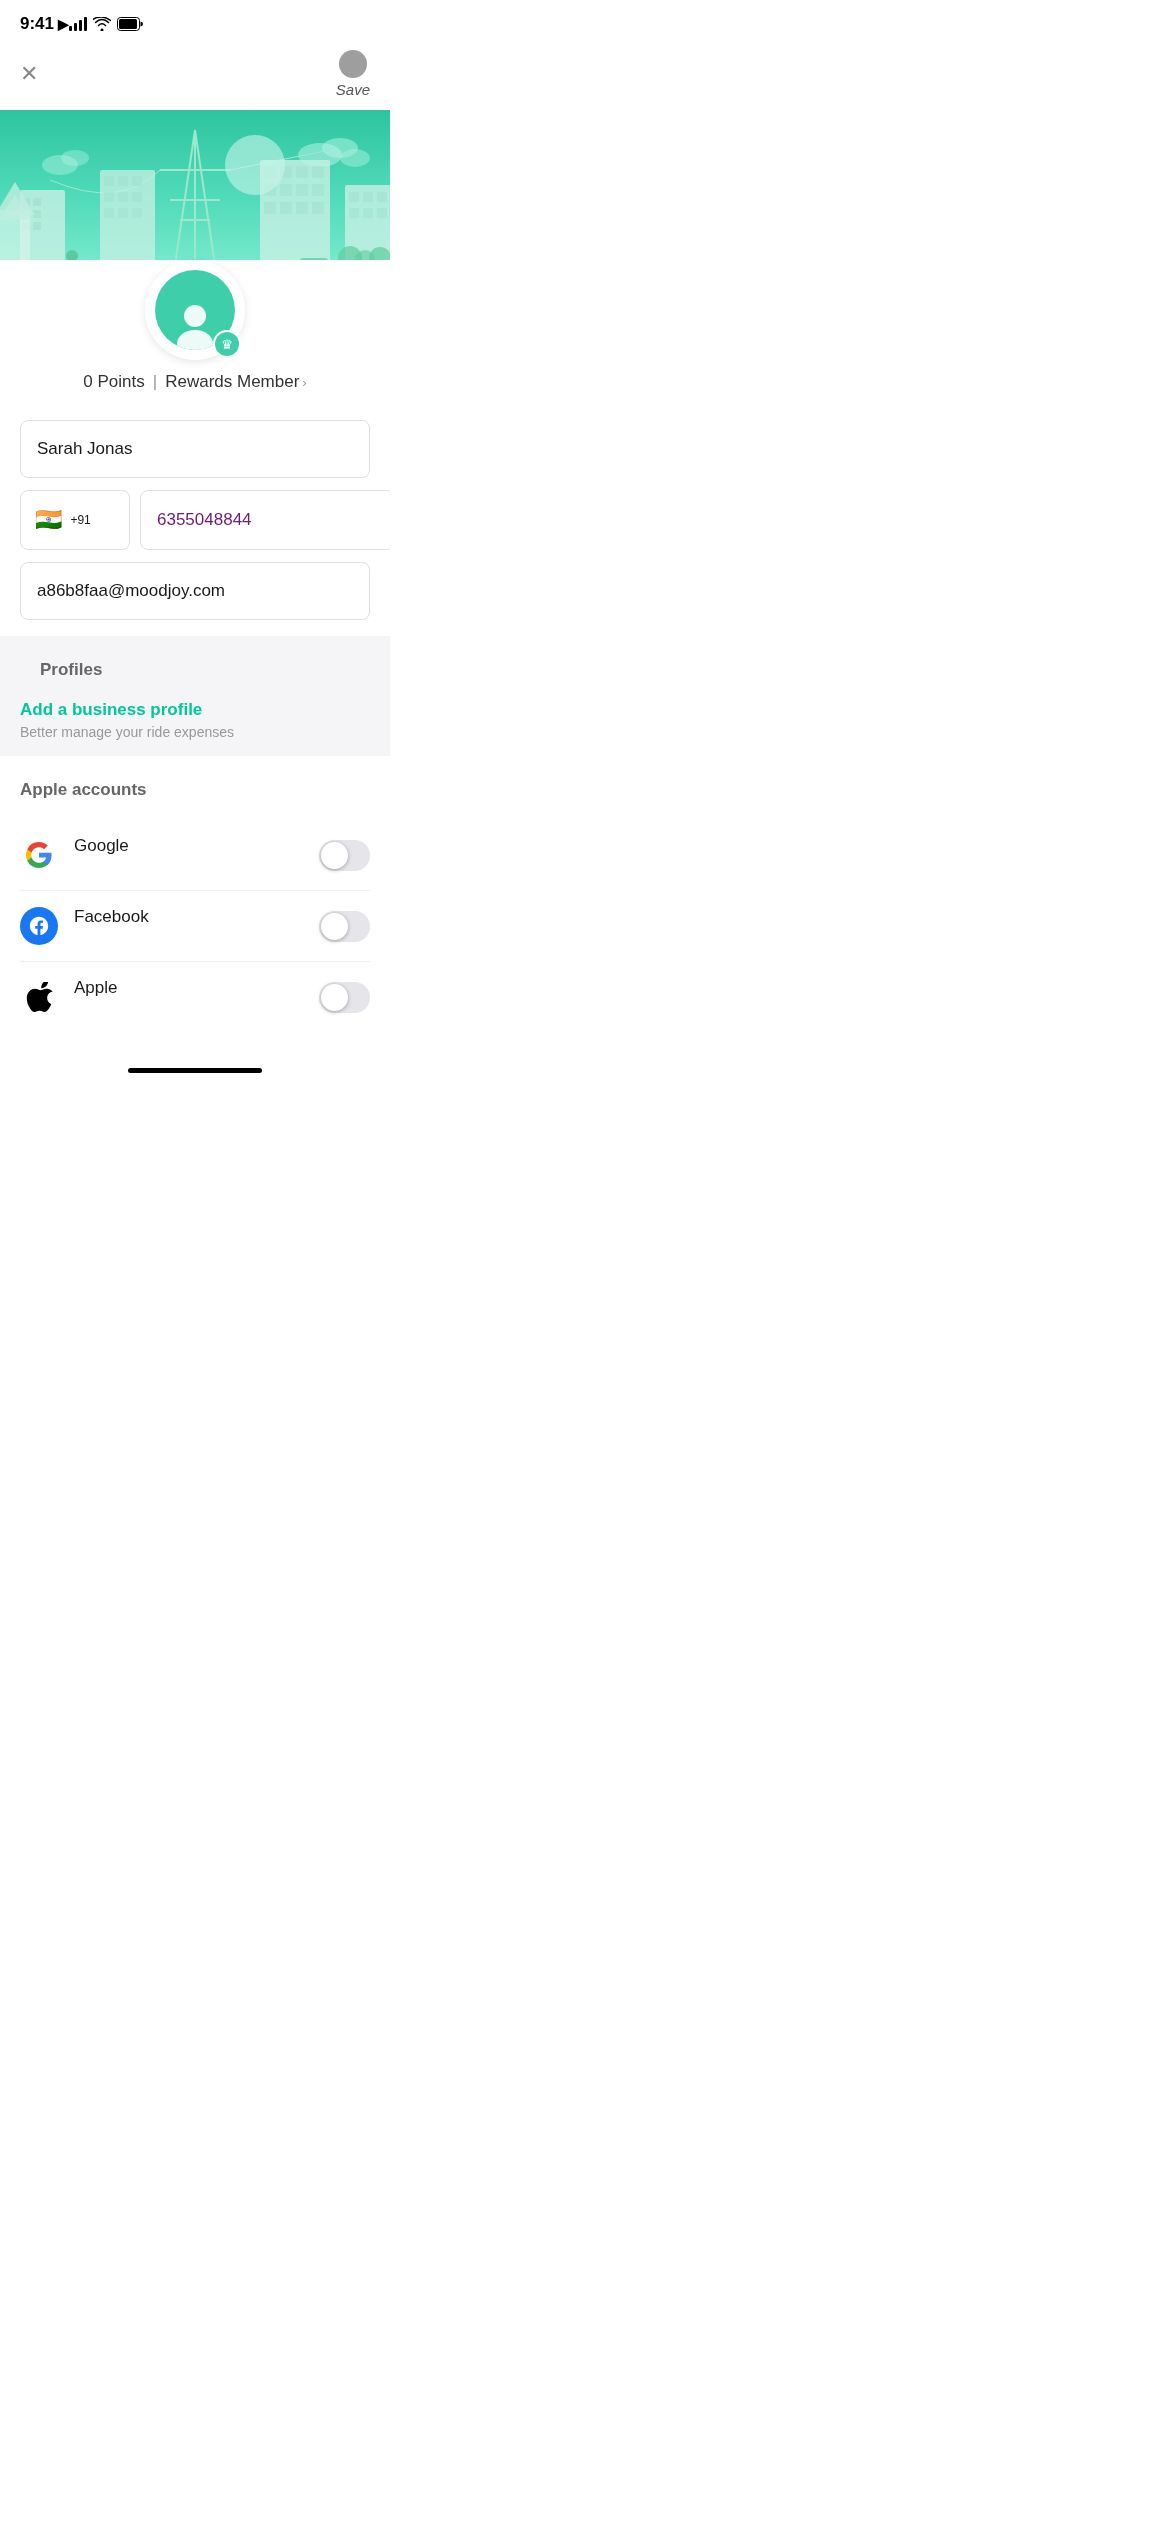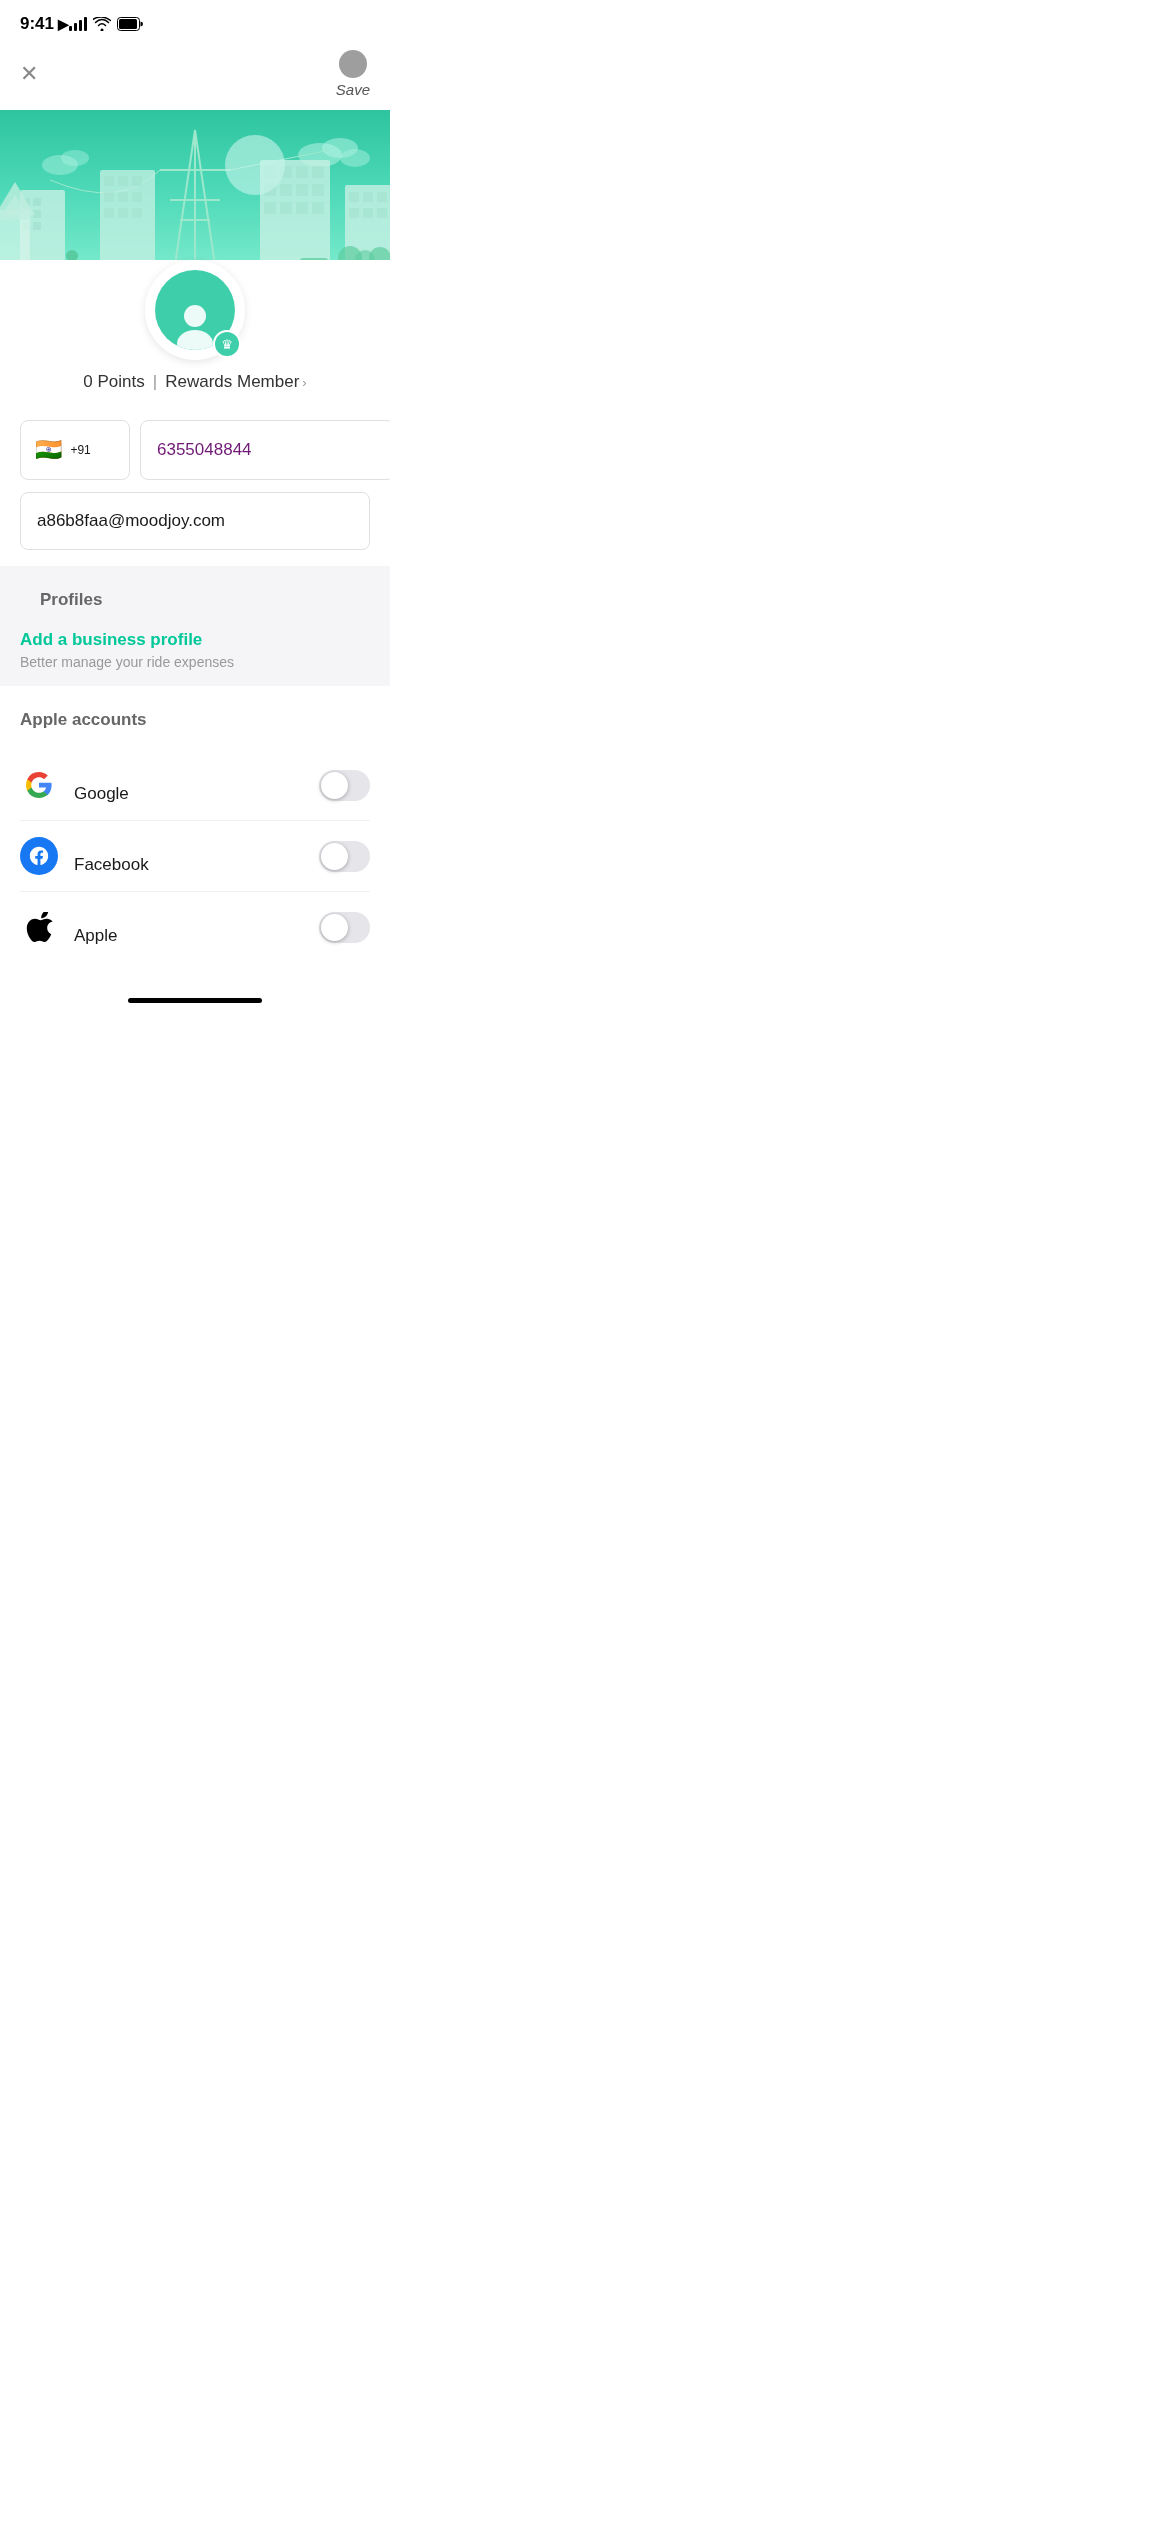--- a/index.html
+++ b/index.html
@@ -272,21 +272,21 @@
     }
     .account-row {
       display: flex;
       align-items: center;
       justify-content: space-between;
       padding: 16px 0;
       border-bottom: 1px solid #f0f0f0;
     }
     .account-left {
       display: flex;
-      align-items: flex-end;
+      align-items: flex-start;
       gap: 16px;
     }
     .account-icon {
       width: 38px;
       height: 38px;
       border-radius: 50%;
       display: flex;
       align-items: center;
       justify-content: center;
     }
@@ -490,20 +490,21 @@
     <span>0 Points</span>
     <span class="points-divider">|</span>
     <div class="rewards-link">
       <span>Rewards Member</span>
       <span class="chevron-right">›</span>
     </div>
   </div>
 </div>
 
 <div class="form-section">
+  <input class="input-field" type="text" value="Sarah Jonas" placeholder="Full name" style="">
 
   <div class="phone-row">
     <div class="country-picker">
       <span class="flag-emoji">🇮🇳</span>
       <span class="country-code">+91</span>
     </div>
     <input class="phone-input" type="tel" value="6355048844" placeholder="Phone number" style="">
   </div>
 
   <input class="input-field" type="email" value="a86b8faa@moodjoy.com" placeholder="Email" style="margin-bottom: 0px;">

